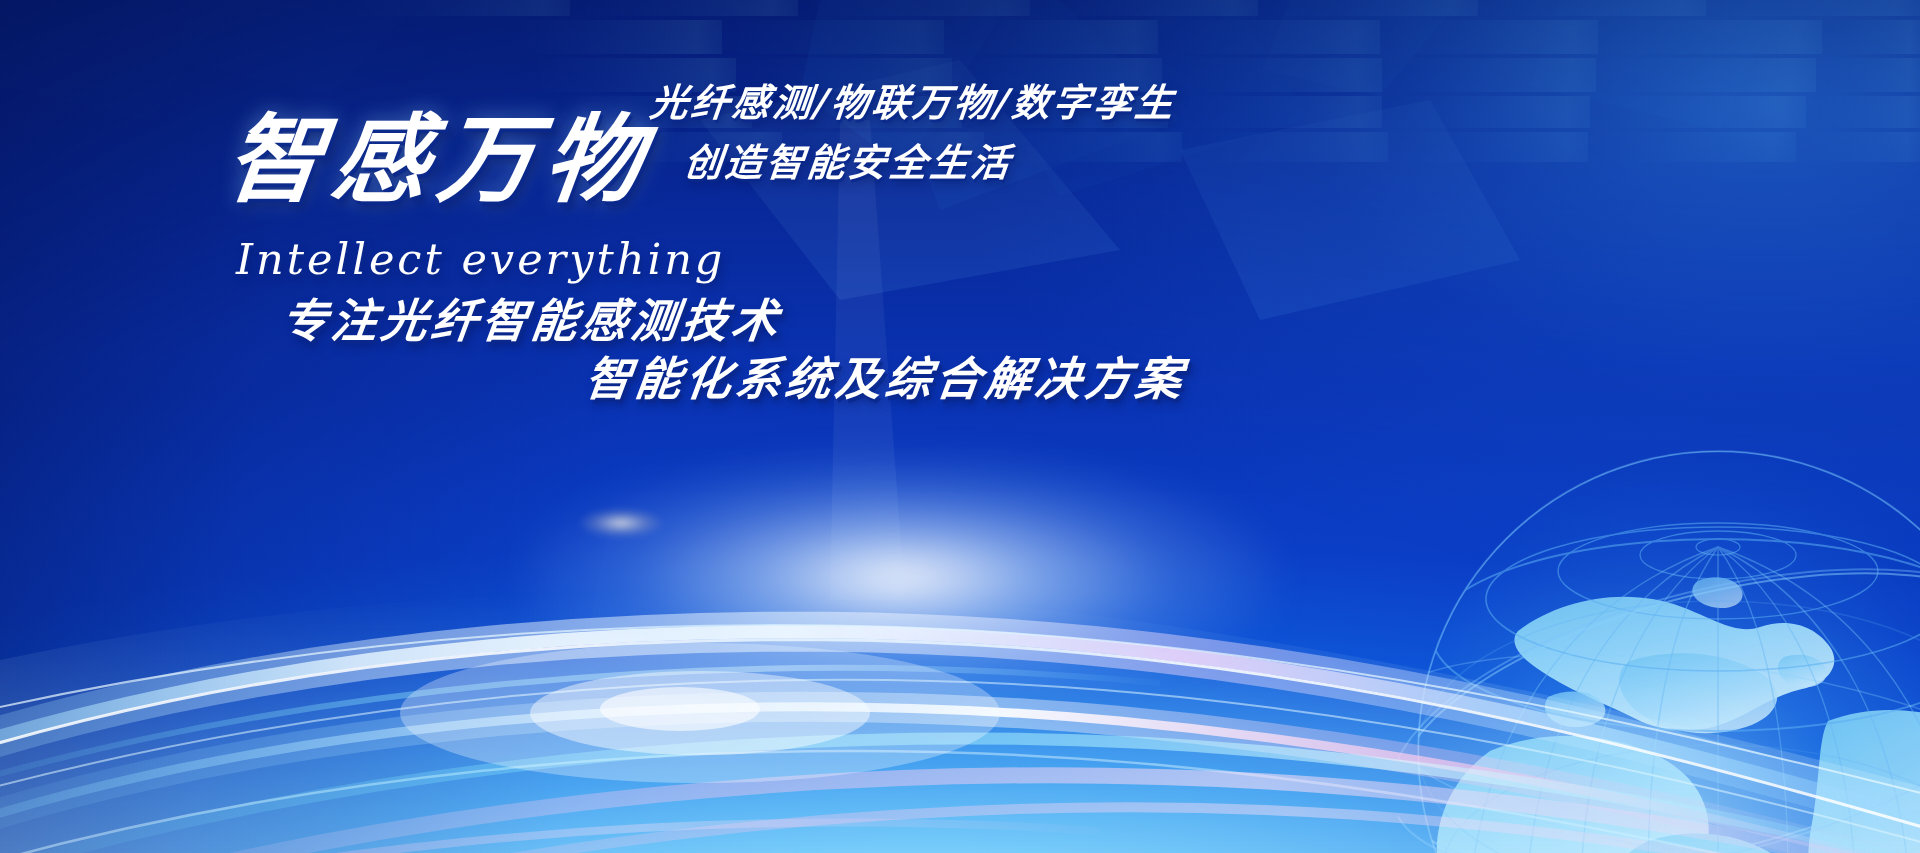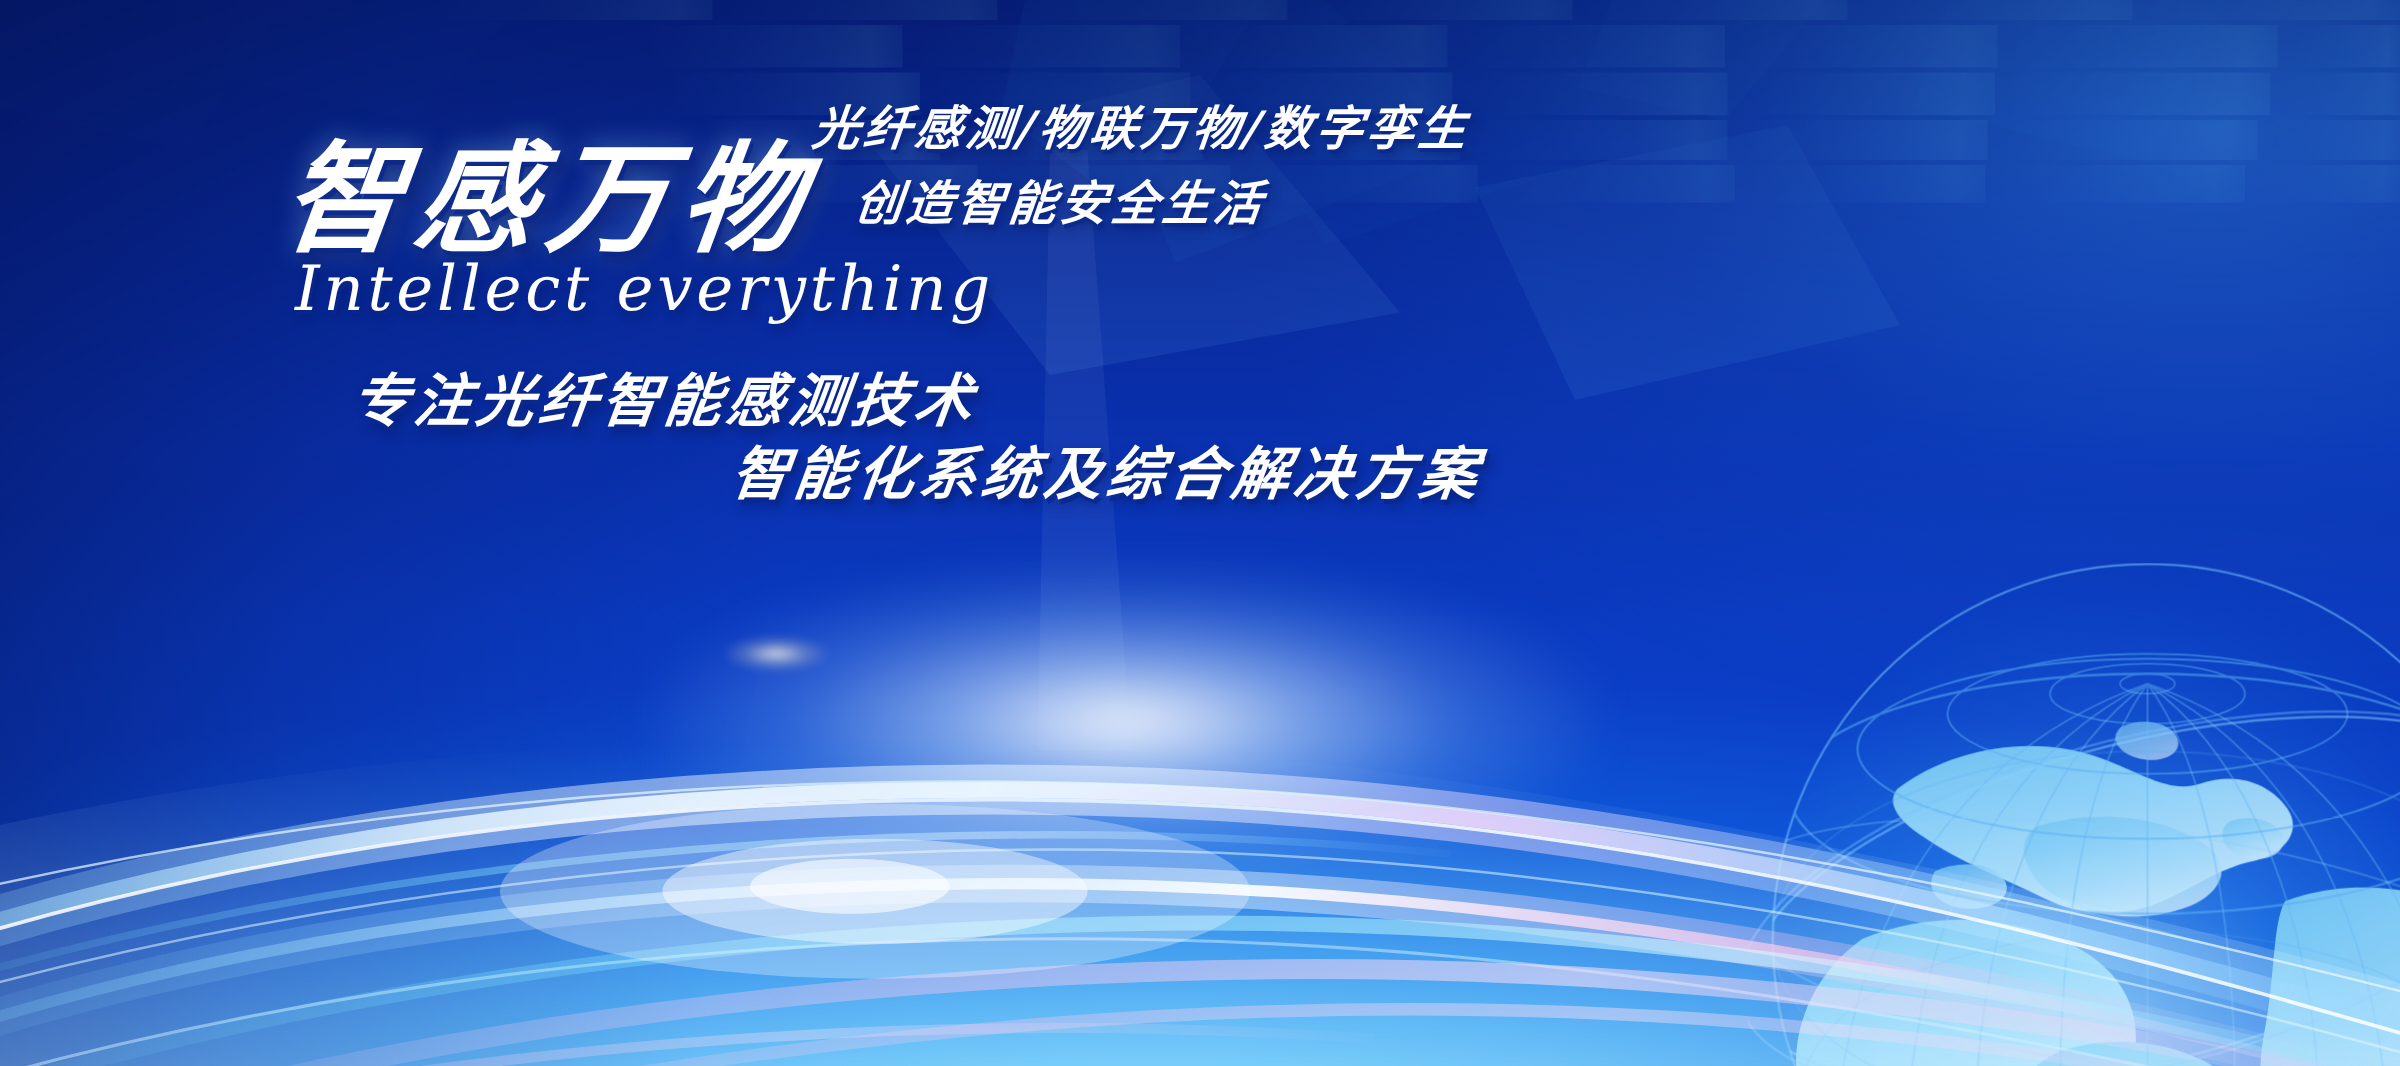--- a/index.html
+++ b/index.html
@@ -93,24 +93,24 @@
     text-shadow:
       3px 4px 0 rgba(10,40,140,0.80),
       5px 7px 10px rgba(4,20,90,0.55),
       0 0 22px rgba(150,210,255,0.45);
     transform: skewX(-7deg);
   }
 
   .subtitle-en {
     position: absolute;
     left: 236px;
-    top: 202px;
+    top: 234px;
     font-family: "DejaVu Serif", serif;
     font-style: italic;
-    font-size: 50px;
+    font-size: 43px;
     letter-spacing: 3px;
     color: #ffffff;
     white-space: nowrap;
     text-shadow: 2px 3px 0 rgba(10,40,140,0.72), 3px 5px 8px rgba(4,20,90,0.45);
   }
 
   .slogan-col {
     position: absolute;
     left: 650px;
     top: 84px;

